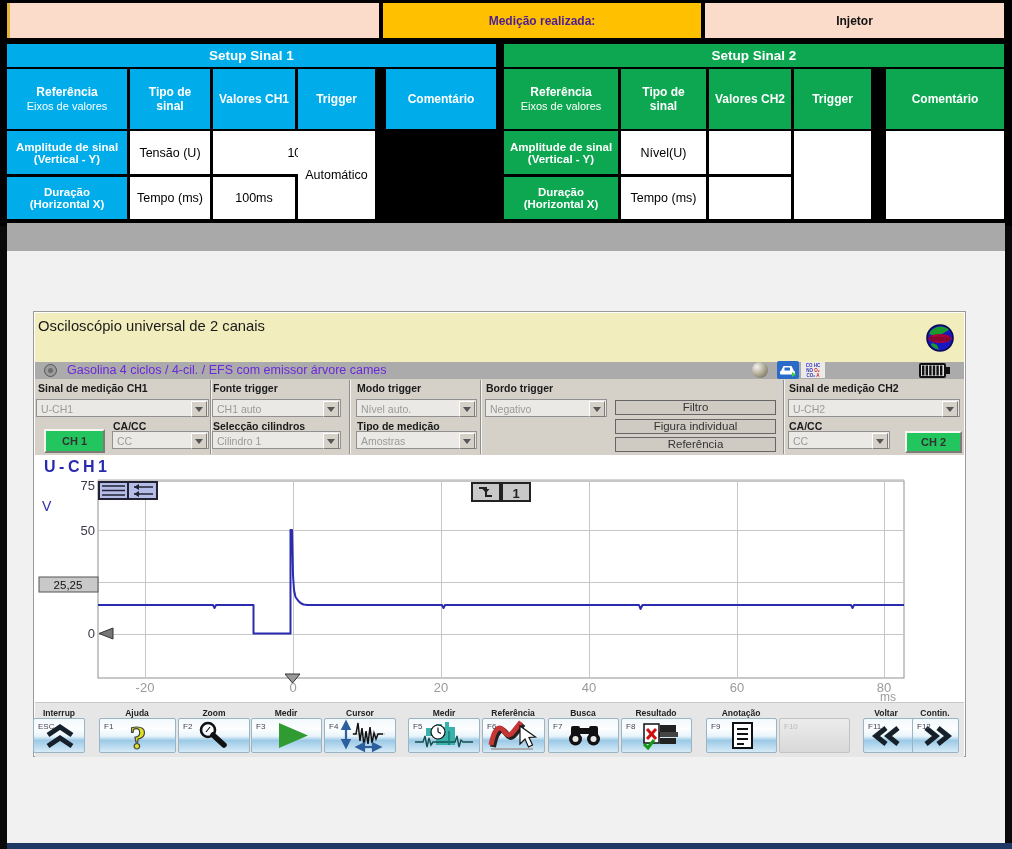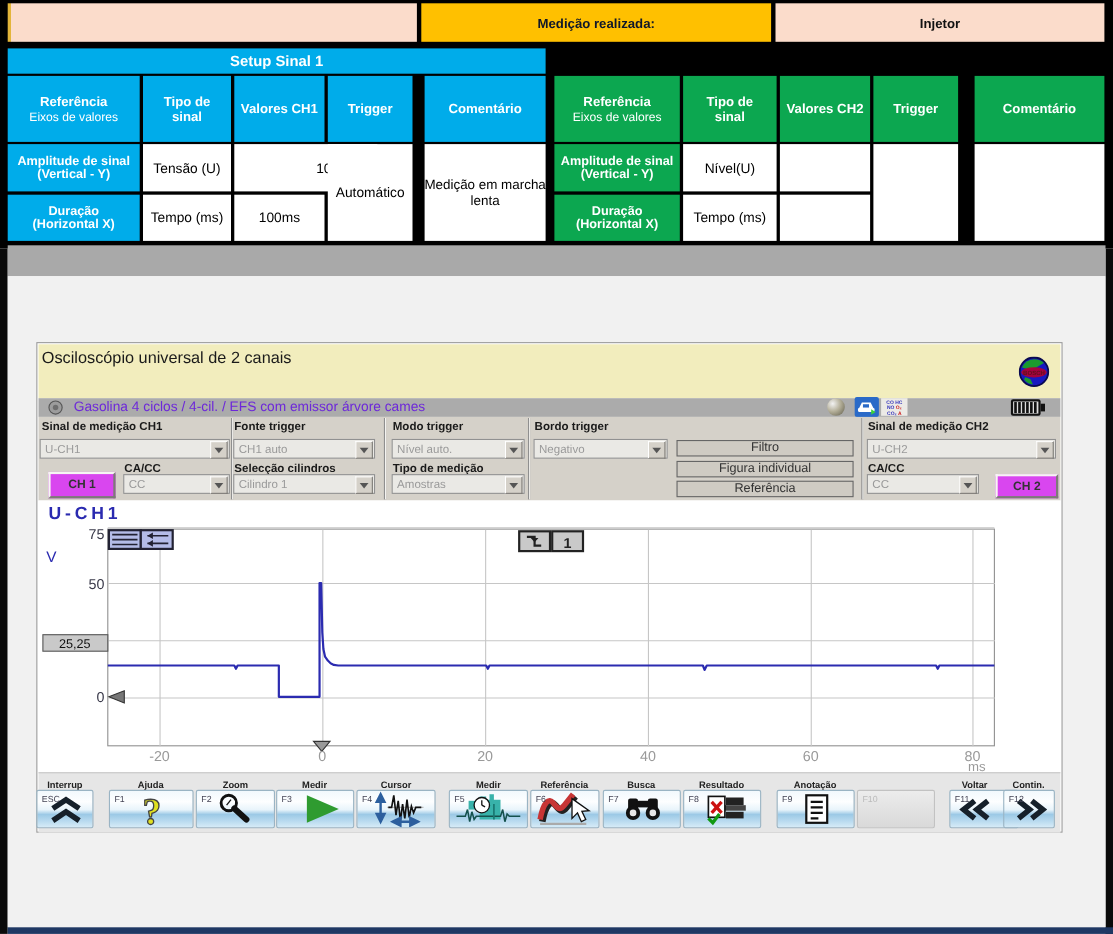--- a/index.html
+++ b/index.html
@@ -6,45 +6,46 @@
   body{width:1012px;height:849px;overflow:hidden;font-family:"Liberation Sans",sans-serif;background:#f1f1f1;}
   #page{position:relative;width:1012px;height:849px;background:#f1f1f1;}
   .abs{position:absolute;}
   .cellw{background:#fff;}
   .ct{display:flex;align-items:center;justify-content:center;text-align:center;}
   .wb{color:#fff;font-weight:bold;}
   .lbl{position:absolute;font-size:10.5px;font-weight:bold;color:#1a1a1a;white-space:nowrap;}
   .dd{position:absolute;height:18px;background:#eae9e5;border:1px solid #919191;box-sizing:border-box;font-size:10.5px;color:#9a9a9a;padding:3px 0 0 4px;white-space:nowrap;}
   .dd .ar{position:absolute;right:1px;top:1px;width:14px;height:14px;background:#d5d1c9;border-right:1px solid #7d7b77;border-bottom:1px solid #7d7b77;border-top:1px solid #fff;border-left:1px solid #fff;}
   .dd .ar i{position:absolute;left:3px;top:5px;width:0;height:0;border-left:4px solid transparent;border-right:4px solid transparent;border-top:5px solid #555;}
-  .btn3d{position:absolute;background:#d946ef;border-top:2px solid #f6f5f2;border-left:2px solid #f6f5f2;border-right:2px solid #7d7b77;border-bottom:2px solid #7d7b77;box-sizing:border-box;text-align:center;font-weight:bold;color:#333;}
+  .btn3d{position:absolute;background:#22c55e;border-top:2px solid #f6f5f2;border-left:2px solid #f6f5f2;border-right:2px solid #7d7b77;border-bottom:2px solid #7d7b77;box-sizing:border-box;text-align:center;font-weight:bold;color:#333;}
   .fbtn{position:absolute;background:#cfcbc3;border:1px solid #666;box-sizing:border-box;text-align:center;font-size:11.5px;color:#333;line-height:13px;}
   .tlabel{position:absolute;font-size:8.5px;font-weight:bold;color:#222;text-align:center;}
   .tbtn{position:absolute;height:35px;border:1px solid #9ab4c4;border-radius:2px;box-sizing:border-box;background:linear-gradient(#f2f9fd 0%,#fdfeff 30%,#e8f4fb 52%,#9cc9e6 65%,#bcdcf0 85%,#d6ebf7 100%);}
   .fkey{position:absolute;left:4px;top:3px;font-size:8px;color:#445;}
 </style>
 </head>
 <body>
 <div id="page">
 
   <div class="abs" style="left:0;top:0;width:1012px;height:226px;background:#000;"></div>
   <div class="abs" style="left:0;top:226px;width:7px;height:623px;background:#0a0a0a;"></div>
   <div class="abs" style="left:1005px;top:226px;width:7px;height:623px;background:#0a0a0a;"></div>
 
   <div class="abs" style="left:7px;top:223px;width:998px;height:28px;background:#a9a9a9;"></div>
   <div class="abs" style="left:7px;top:251px;width:998px;height:592px;background:#f1f1f1;"></div>
 
   <div class="abs" style="left:7px;top:843px;width:1005px;height:6px;background:#1f3864;"></div>
 
   <div class="abs" style="left:7px;top:3px;width:3px;height:35px;background:#e3b53a;"></div>
   <div class="abs ct" style="left:10px;top:3px;width:369px;height:35px;background:#fbdccb;"></div>
-  <div class="abs ct" style="left:383px;top:3px;width:318px;height:35px;background:#ffc000;font-weight:bold;font-size:12px;color:#0f172a;">Medição realizada:</div>
+  <div class="abs ct" style="left:383px;top:3px;width:318px;height:35px;background:#ffc000;font-weight:bold;font-size:12px;color:#4c1d95;">Medição realizada:</div>
   <div class="abs ct" style="left:705px;top:3px;width:299px;height:35px;background:#fbdccb;font-weight:bold;font-size:12px;color:#111;">Injetor</div>
 
   <div class="abs ct wb" style="left:7px;top:44px;width:489px;height:23px;background:#00acea;font-size:13.5px;">Setup Sinal 1</div>
+  <div class="abs ct wb" style="left:504px;top:44px;width:500px;height:23px;background:#0ca750;font-size:13.5px;">Setup Sinal 2</div>
 
   <div class="abs ct wb" style="left:7px;top:69px;width:120px;height:60px;background:#00acea;font-size:12px;">
       <div>Referência<br><span style="font-weight:normal;font-size:11px;">Eixos de valores</span></div>
     </div>
   <div class="abs ct wb" style="left:130px;top:69px;width:80px;height:60px;background:#00acea;font-size:12px;">Tipo de<br>sinal</div>
   <div class="abs ct wb" style="left:213px;top:69px;width:82px;height:60px;background:#00acea;font-size:12px;">Valores CH1</div>
   <div class="abs ct wb" style="left:298px;top:69px;width:77px;height:60px;background:#00acea;font-size:12px;">Trigger</div>
   <div class="abs ct wb" style="left:386px;top:69px;width:110px;height:60px;background:#00acea;font-size:12px;">Comentário</div>
 
   <div class="abs ct wb" style="left:504px;top:69px;width:114px;height:60px;background:#0ca750;font-size:12px;">
@@ -55,21 +56,20 @@
   <div class="abs ct wb" style="left:794px;top:69px;width:77px;height:60px;background:#0ca750;font-size:12px;">Trigger</div>
   <div class="abs ct wb" style="left:886px;top:69px;width:118px;height:60px;background:#0ca750;font-size:12px;">Comentário</div>
 
   <div class="abs ct wb" style="left:7px;top:131px;width:120px;height:43px;background:#00acea;font-size:11.5px;">Amplitude de sinal<br>(Vertical - Y)</div>
   <div class="abs ct wb" style="left:7px;top:177px;width:120px;height:42px;background:#00acea;font-size:11.5px;">Duração<br>(Horizontal X)</div>
   <div class="abs ct cellw" style="left:130px;top:131px;width:80px;height:43px;font-size:12.5px;">Tensão (U)</div>
   <div class="abs ct cellw" style="left:130px;top:177px;width:80px;height:42px;font-size:12.5px;">Tempo (ms)</div>
   <div class="abs ct cellw" style="left:213px;top:131px;width:82px;height:43px;font-size:12.5px;padding-left:48px;">100V</div>
   <div class="abs ct cellw" style="left:213px;top:177px;width:82px;height:42px;font-size:12.5px;">100ms</div>
   <div class="abs ct cellw" style="left:298px;top:131px;width:77px;height:88px;font-size:12.5px;">Automático</div>
-  <div class="abs ct cellw" style="left:386px;top:131px;width:110px;height:88px;font-size:12.2px;white-space:nowrap;">Medição em marcha<br>lenta</div>
 
   <div class="abs ct wb" style="left:504px;top:131px;width:114px;height:43px;background:#0ca750;font-size:11.5px;">Amplitude de sinal<br>(Vertical - Y)</div>
   <div class="abs ct wb" style="left:504px;top:177px;width:114px;height:42px;background:#0ca750;font-size:11.5px;">Duração<br>(Horizontal X)</div>
   <div class="abs ct cellw" style="left:621px;top:131px;width:85px;height:43px;font-size:12.5px;">Nível(U)</div>
   <div class="abs ct cellw" style="left:621px;top:177px;width:85px;height:42px;font-size:12.5px;">Tempo (ms)</div>
   <div class="abs ct cellw" style="left:709px;top:131px;width:82px;height:43px;"></div>
   <div class="abs ct cellw" style="left:709px;top:177px;width:82px;height:42px;"></div>
   <div class="abs ct cellw" style="left:794px;top:131px;width:77px;height:88px;"></div>
   <div class="abs ct cellw" style="left:886px;top:131px;width:118px;height:88px;"></div>
 

